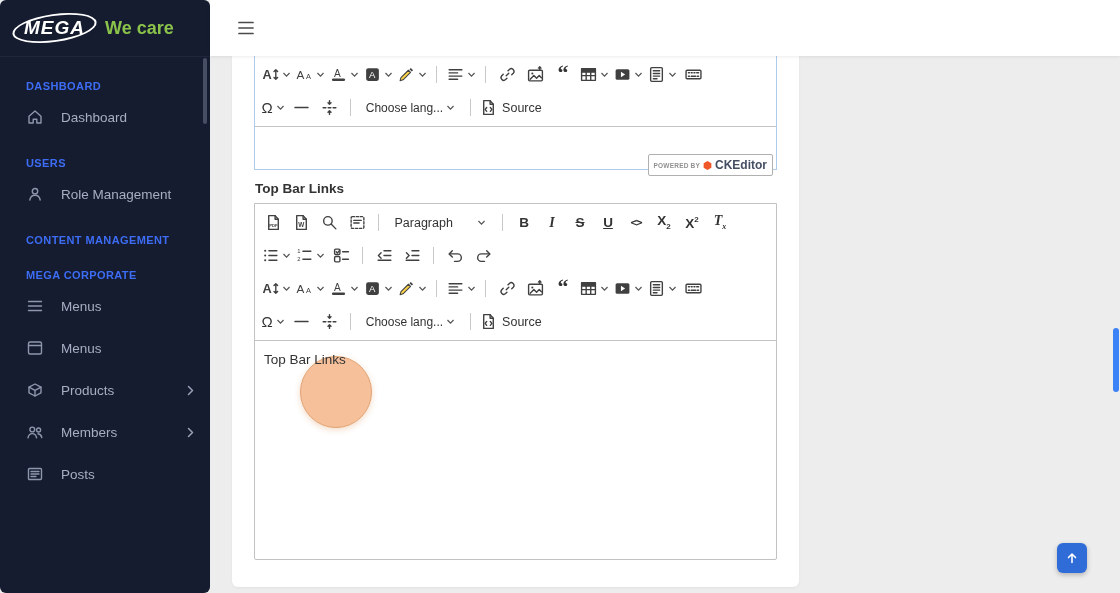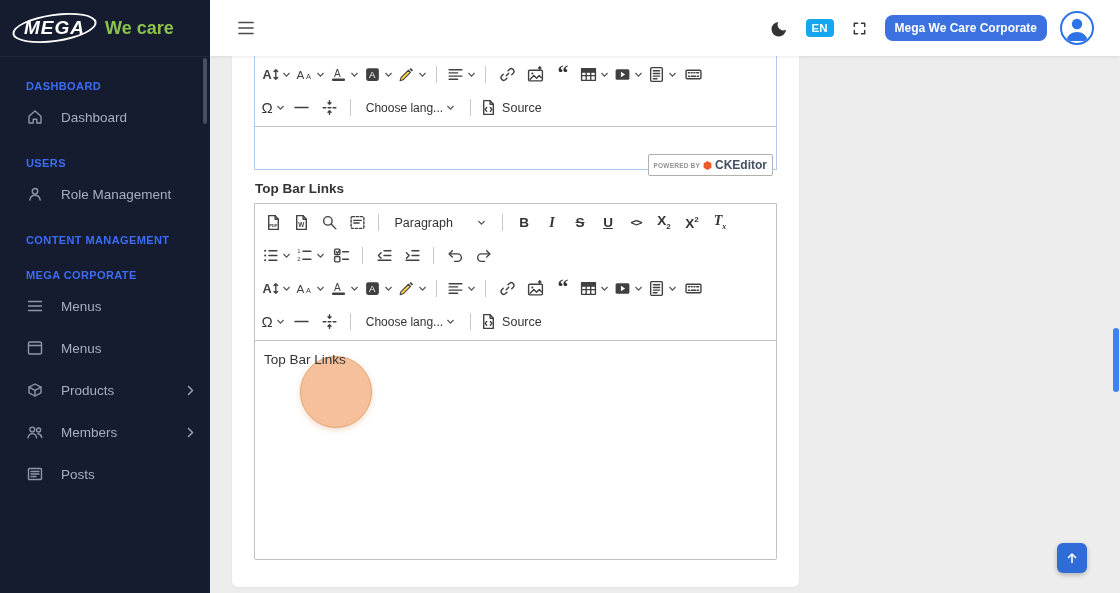--- a/index.html
+++ b/index.html
@@ -1,20 +1,20 @@
 <!DOCTYPE html>
 <html style="--c-sidebar: #151c30; --c-heading: #3d6cf5; --c-accent: #3b72e0; --c-lang: #15a6f0; --c-circle: #f4b183; --c-thumb: #3b82f6; --c-green: #8bc34a;"><head>
 <meta charset="utf-8">
 <style>
   html,body{margin:0;padding:0;background:#ededed;font-family:"Liberation Sans",sans-serif;}
   *{box-sizing:border-box;}
   .app{position:relative;width:1120px;height:593px;background:#ededed;overflow:hidden;}
 
   
-  .sidebar{position:absolute;left:0;top:0;bottom:0;width:210px;background:var(--c-sidebar,#151c30);}
+  .sidebar{position:absolute;left:0;top:0;bottom:0;width:210px;background:var(--c-sidebar,#151c30);border-radius:6px;}
   .logo-row{height:57px;display:flex;align-items:center;padding-left:14px;gap:10px;border-bottom:1px solid rgba(255,255,255,.05);cursor:pointer;}
   .logo-oval{position:relative;color:#fff;font-weight:700;font-style:italic;font-size:19px;letter-spacing:1px;padding:6px 10px;}
   .logo-oval::before{content:"";position:absolute;inset:3px -2px;border:2px solid #fff;border-radius:50%;transform:rotate(-8deg);}
   .logo-tagline{color:var(--c-green,#8bc34a);font-size:18px;font-weight:700;}
   .side-nav{padding-top:4px;}
   .side-heading{padding:19px 26px 4px;font-size:11px;font-weight:700;letter-spacing:.4px;color:var(--c-heading,#3d6cf5);}
   .side-item{height:42px;display:flex;align-items:center;gap:17px;padding:0 16px 0 26px;color:#a6aec2;font-size:13.5px;cursor:pointer;}
   .side-icon{width:18px;height:18px;display:flex;flex:none;}
   .side-chevron{margin-left:auto;display:flex;}
   .sidebar-scrollthumb{position:absolute;left:203px;top:58px;width:4px;height:66px;background:rgba(160,172,196,.35);border-radius:2px;cursor:pointer;}
@@ -160,40 +160,20 @@
       </nav>
     <div class="sidebar-scrollthumb" data-name="sidebar-scrollbar-thumb"></div>
   </aside>
 
   <header class="topbar" data-name="topbar">
     <button class="hamburger-btn" data-name="sidebar-toggle-button">
       <svg data-name="hamburger-icon" width="20" height="16" viewBox="0 0 18 16" fill="none" stroke="#4a4a4a" stroke-width="1.7" stroke-linecap="round">
           <path d="M2 2.5h14M2 8h14M2 13.5h14"></path>
         </svg>
     </button>
-    <div class="top-right" data-name="topbar-actions">
-      <button class="icon-btn" data-name="dark-mode-toggle">
-        <svg data-name="moon-icon" width="19" height="19" viewBox="0 0 18 18">
-            <path d="M15.2 10.1A6.9 6.9 0 1 1 7.9 2.8a5.4 5.4 0 0 0 7.3 7.3z" fill="#333"></path>
-          </svg>
-      </button>
-      <span class="lang-badge" data-name="language-badge">EN</span>
-      <button class="icon-btn" data-name="fullscreen-button">
-        <svg data-name="fullscreen-icon" width="17" height="17" viewBox="0 0 18 18" fill="none" stroke="#3a3a3a" stroke-width="1.6" stroke-linecap="round" stroke-linejoin="round">
-            <path d="M3.5 7V3.5H7M11 3.5h3.5V7M14.5 11v3.5H11M7 14.5H3.5V11"></path>
-          </svg>
-      </button>
-      <button class="account-btn" data-name="account-button">Mega We Care Corporate</button>
-      <div class="avatar" data-name="user-avatar">
-        <svg data-name="user-avatar-icon" width="30" height="30" viewBox="0 0 30 30">
-            <circle cx="15" cy="11" r="5.2" fill="#2e74e8"></circle>
-            <path d="M4 28c1.6-6 5.6-9 11-9s9.4 3 11 9z" fill="#2e74e8"></path>
-          </svg>
-      </div>
-    </div>
   </header>
 
   <main class="main" data-name="main-content">
     <section class="card" data-name="content-card">
 
       <div class="editor editor1" data-name="rich-text-editor-1">
         <div class="tb" data-name="editor1-toolbar" id="tb1">
             <div class="tb-row" data-name="toolbar-row">
               <span class="tb-btn" data-name="font-size-button">
                 <span class="tb-ic" data-name="font-size-icon">

